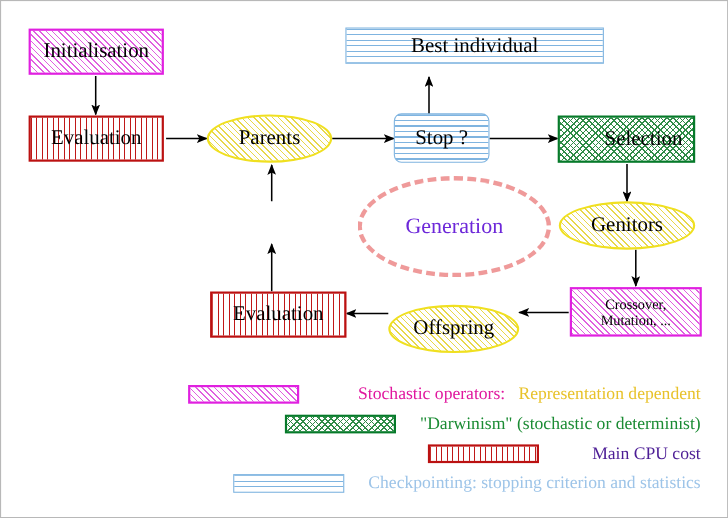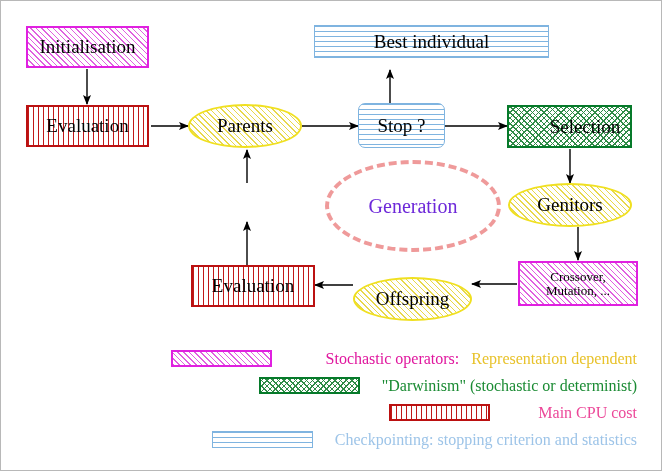--- a/index.html
+++ b/index.html
@@ -116,21 +116,21 @@
     flex: 0 0 auto;
   }
   .legend-label {
     margin-left: 22px;
     font-size: 16px;
     white-space: pre;
   }
   .lg-magenta { color: #e0179e; }
   .lg-gold    { color: #e8c22a; }
   .lg-green   { color: #1a8b33; }
-  .lg-red     { color: #ec4899; margin-left: 48px; }
+  .lg-red     { color: #4c1d95; margin-left: 48px; }
   .lg-blue    { color: #9dc4e8; }
 </style>
 </head>
 <body>
 
 <div id="canvas">
 
   <svg id="svg-layer" viewBox="0 0 662 471" xmlns="http://www.w3.org/2000/svg">
     <defs>
       <marker id="arrowhead" markerWidth="10" markerHeight="8" refX="9" refY="4" orient="auto" markerUnits="userSpaceOnUse">

